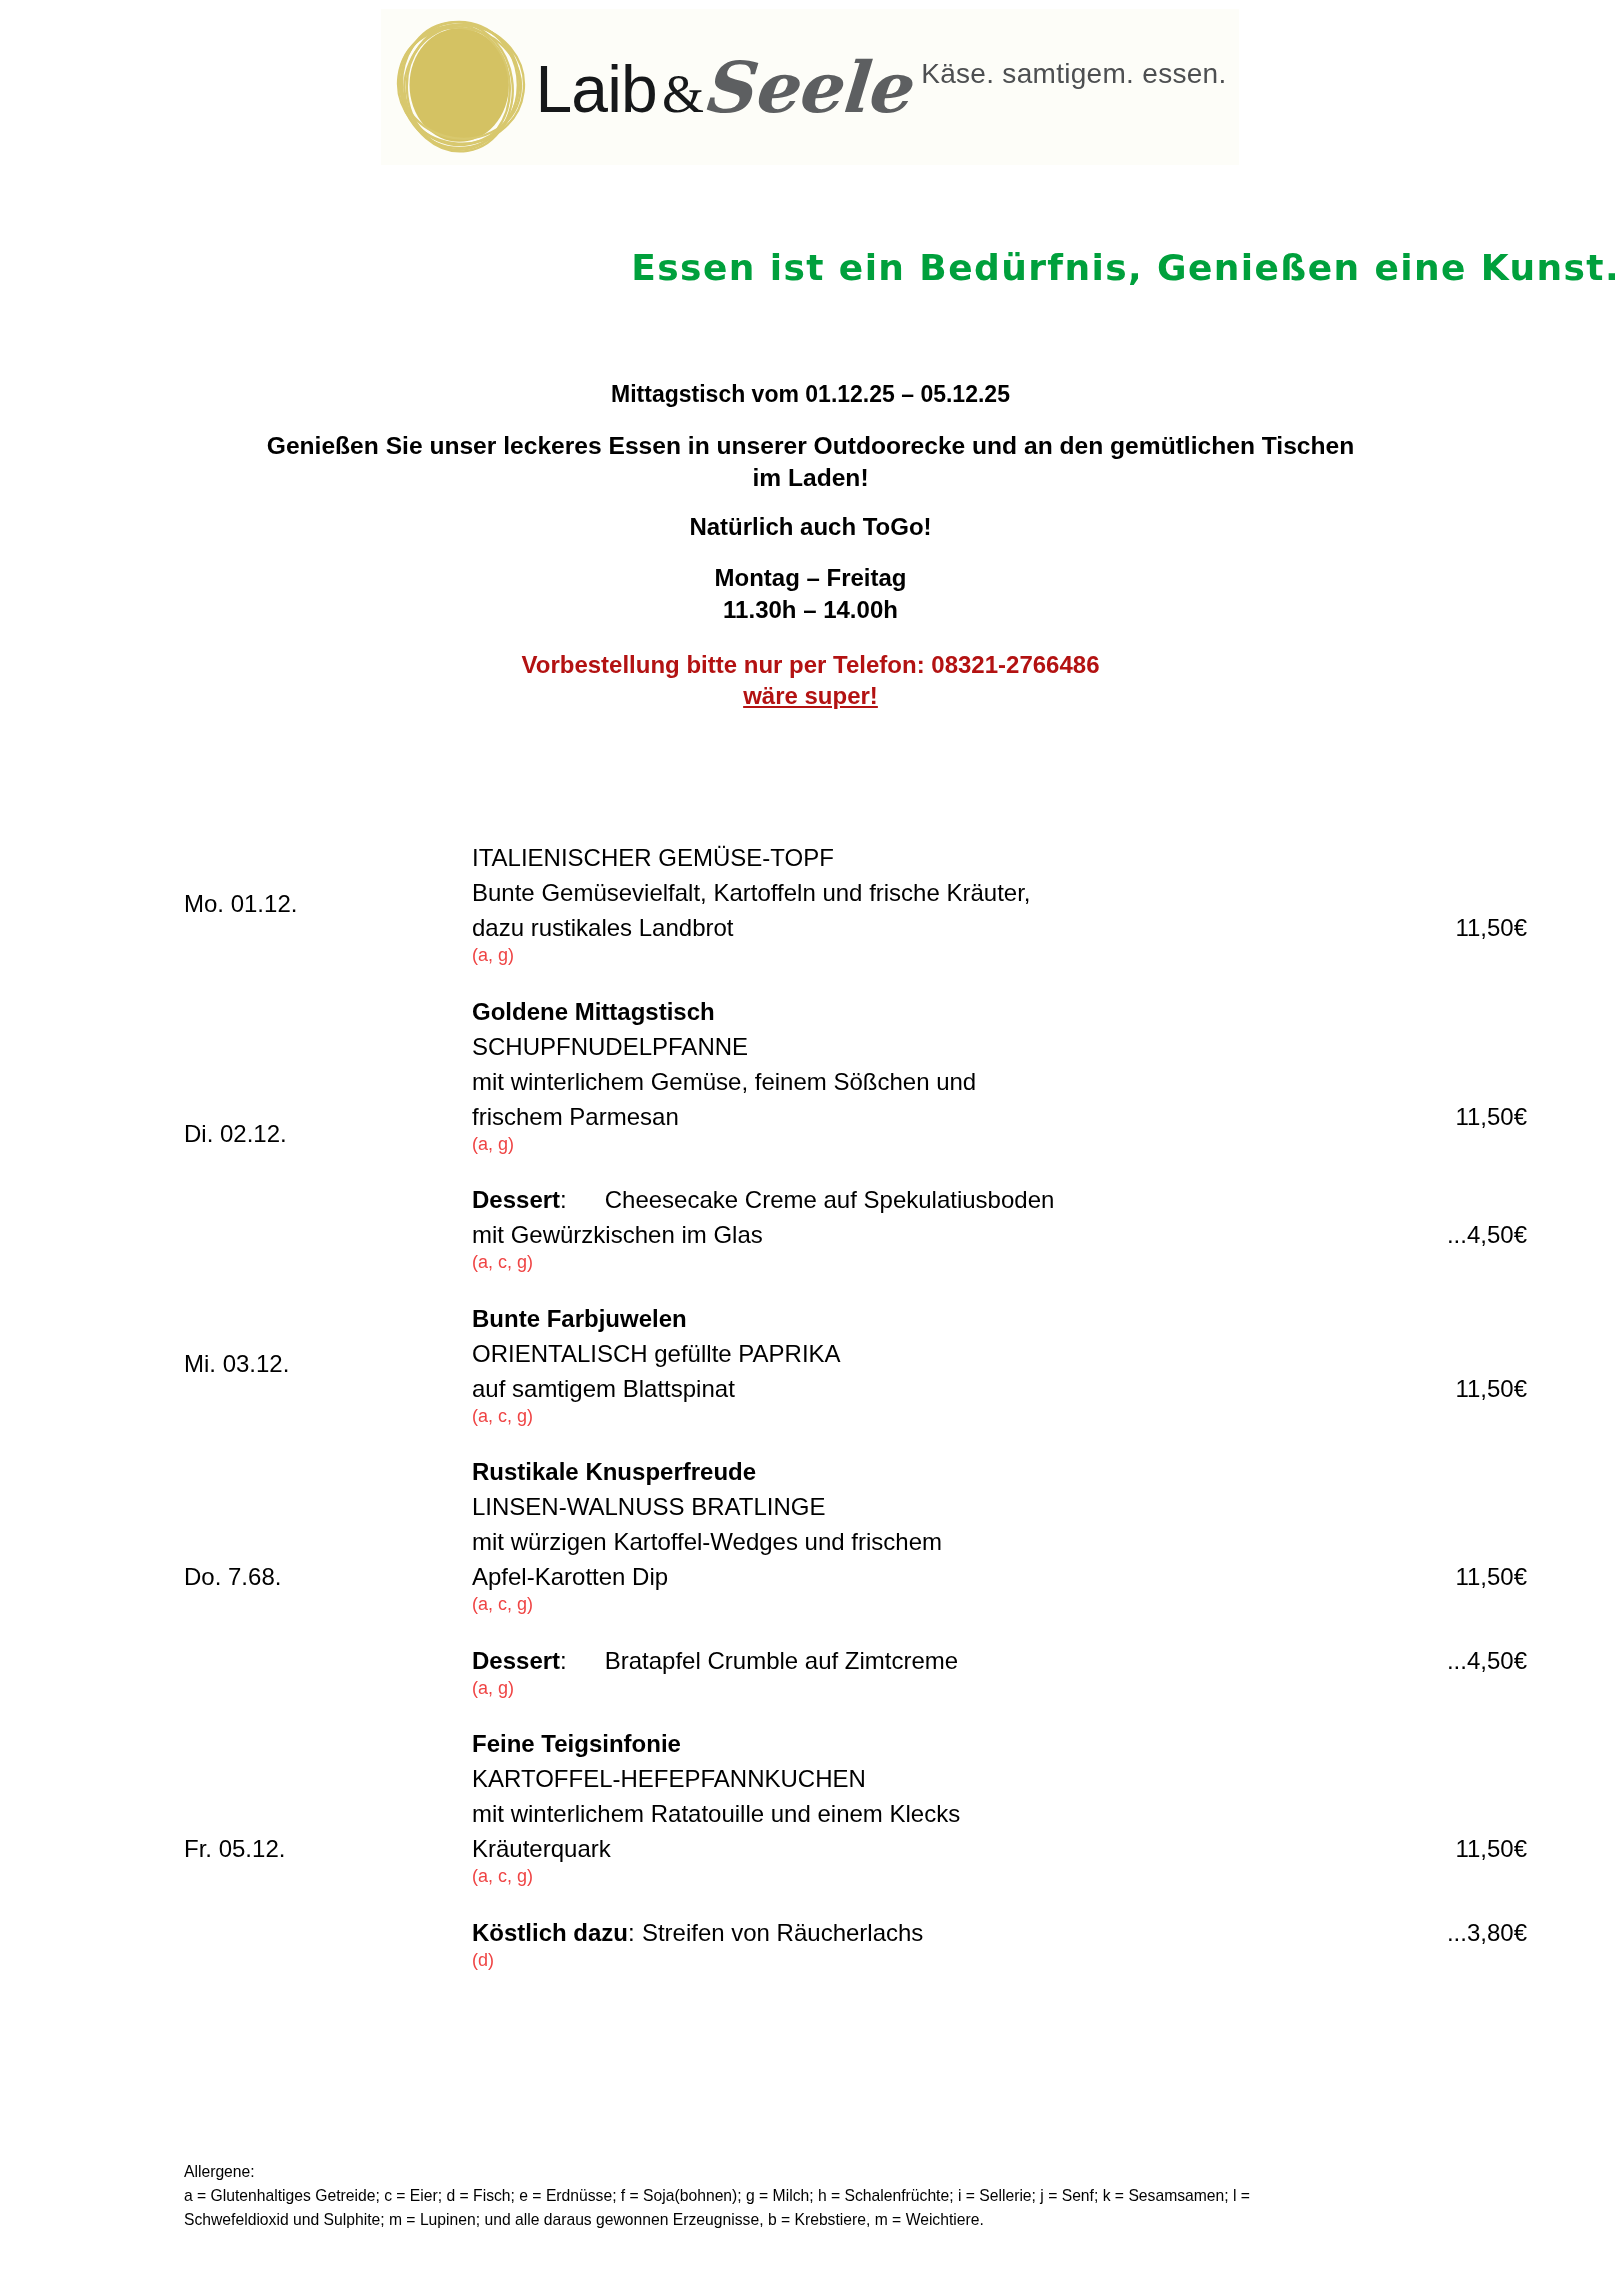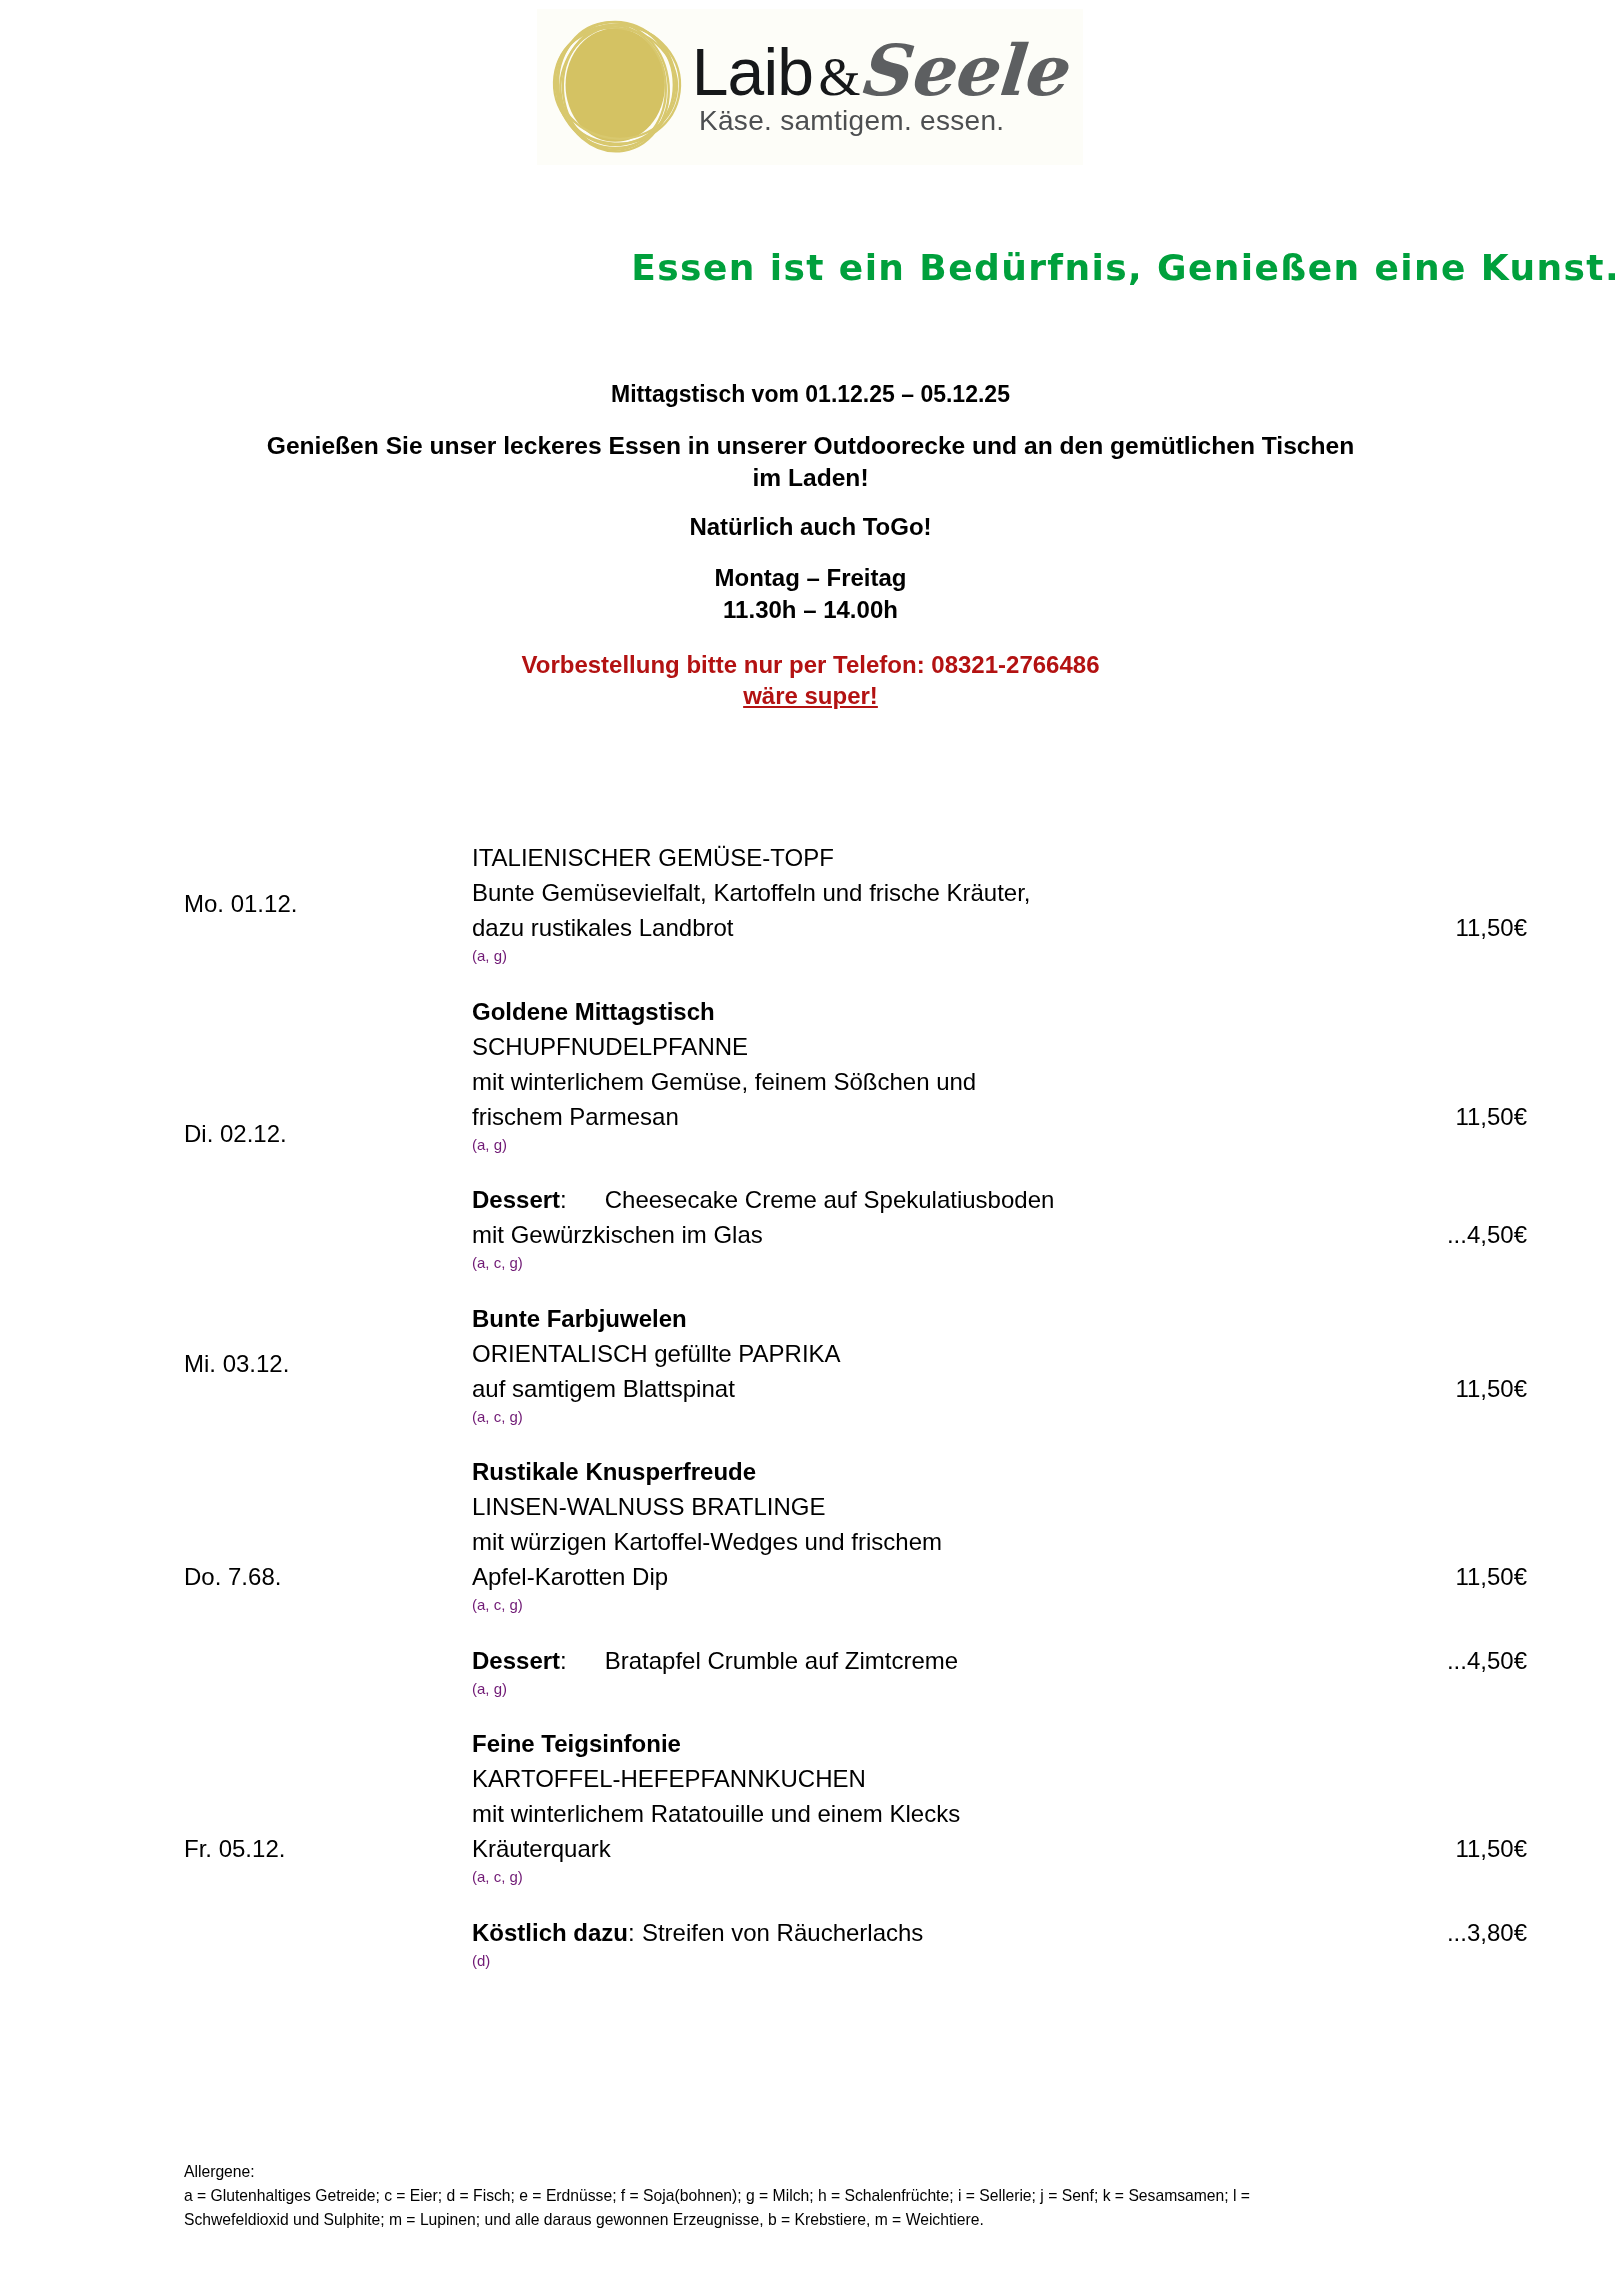--- a/index.html
+++ b/index.html
@@ -38,21 +38,20 @@
     padding: 5.4px 12.5px 9px 9px;
   }
   .logo-mark {
     width: 142px;
     height: 142px;
     flex: 0 0 auto;
     margin-right: 3.6px;
   }
   .logo-words {
     display: flex;
-    flex-direction: column;
     justify-content: center;
     padding-top: 5.4px;
   }
   .logo-line1 {
     display: flex;
     align-items: baseline;
     line-height: 0.92;
   }
   .logo-laib {
     font-family: "Liberation Sans", sans-serif;
@@ -147,23 +146,23 @@
   }
   .ln {
     font-size: 24px;
     line-height: 35px;
     color: #000;
     white-space: nowrap;
   }
   .ln.bold { font-weight: 700; }
   .ln.caps { font-weight: 400; }
   .alg {
-    font-size: 15px;
+    font-size: 18px;
     line-height: 21.5px;
-    color: #701a75;
+    color: #ef4444;
   }
   .priced {
     display: flex;
     justify-content: space-between;
     align-items: baseline;
   }
   .priced .txt { white-space: nowrap; }
   .price {
     font-size: 24px;
     line-height: 35px;

